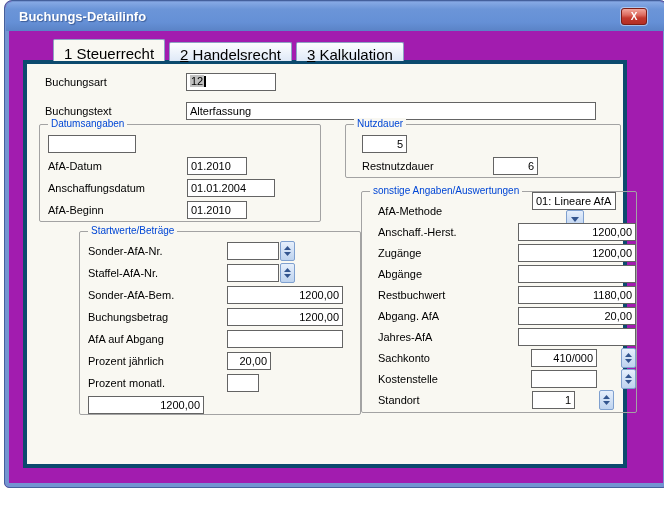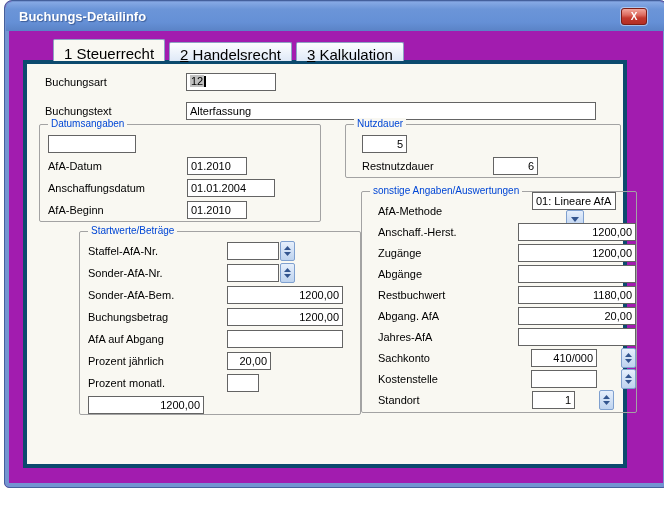--- a/index.html
+++ b/index.html
@@ -104,31 +104,31 @@
       </div>
       <div class="frow">
         <span class="flabel lab-l">AfA-Beginn</span>
         <input class="tb w60" value="01.2010" style="">
       </div>
     </div>
 
     <div class="groupbox g-start">
       <span class="group-title">Startwerte/Beträge</span>
       <div class="frow">
+        <span class="flabel lab-l">Sonder-AfA-Nr.</span>
+        <input class="tb w52" value="" style="">
+        <span class="spin">
+            <svg width="7" height="10" viewBox="0 0 7 10">
+              <polygon points="3.5,0 7,4 0,4" fill="#33558f"></polygon>
+              <polygon points="0,6 7,6 3.5,10" fill="#33558f"></polygon>
+            </svg>
+          </span>
+      </div>
+      <div class="frow">
         <span class="flabel lab-l">Staffel-AfA-Nr.</span>
-        <input class="tb w52" value="" style="">
-        <span class="spin">
-            <svg width="7" height="10" viewBox="0 0 7 10">
-              <polygon points="3.5,0 7,4 0,4" fill="#33558f"></polygon>
-              <polygon points="0,6 7,6 3.5,10" fill="#33558f"></polygon>
-            </svg>
-          </span>
-      </div>
-      <div class="frow">
-        <span class="flabel lab-l">Sonder-AfA-Nr.</span>
         <input class="tb w52" value="" style="">
         <span class="spin">
             <svg width="7" height="10" viewBox="0 0 7 10">
               <polygon points="3.5,0 7,4 0,4" fill="#33558f"></polygon>
               <polygon points="0,6 7,6 3.5,10" fill="#33558f"></polygon>
             </svg>
           </span>
       </div>
       <div class="frow">
         <span class="flabel lab-l">Sonder-AfA-Bem.</span>

